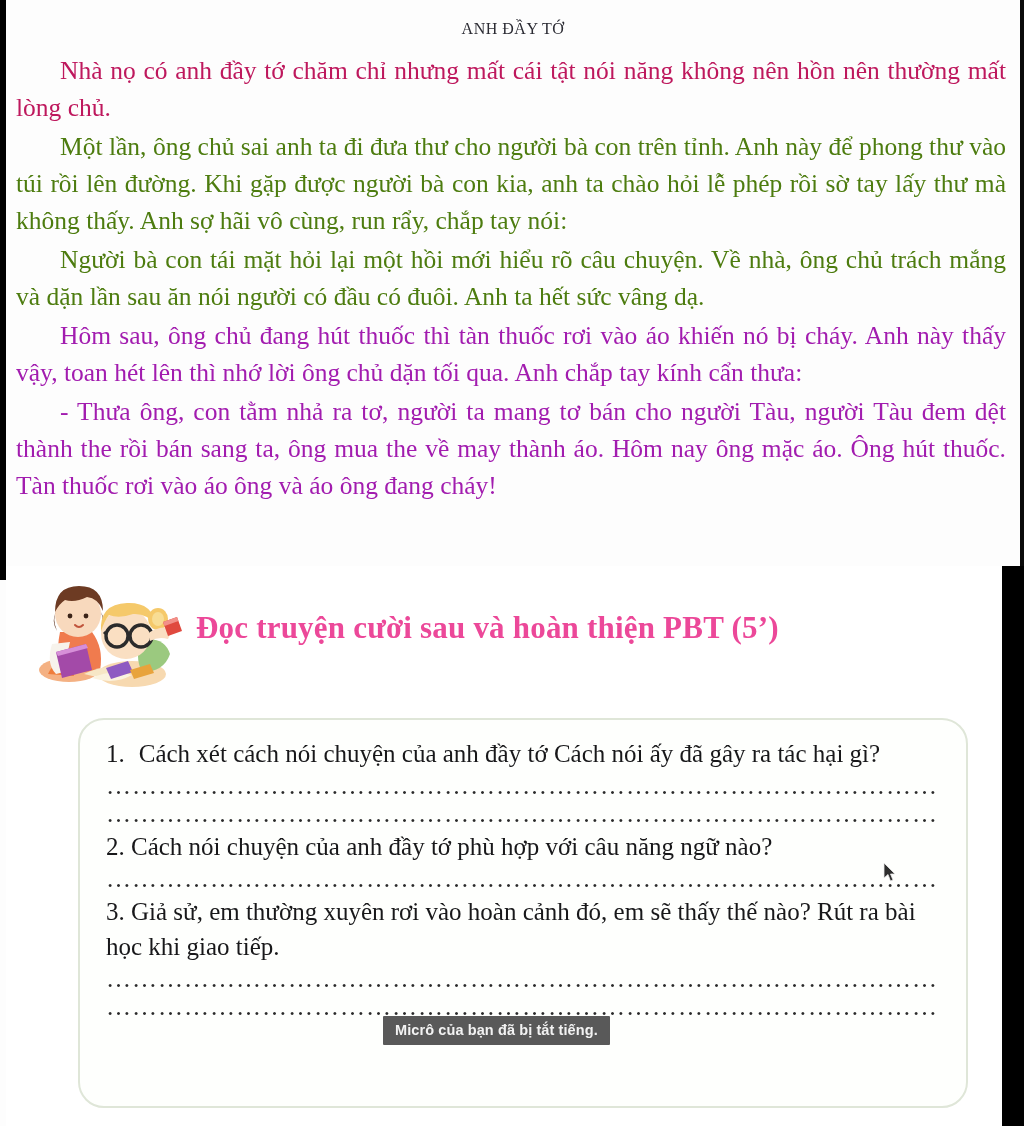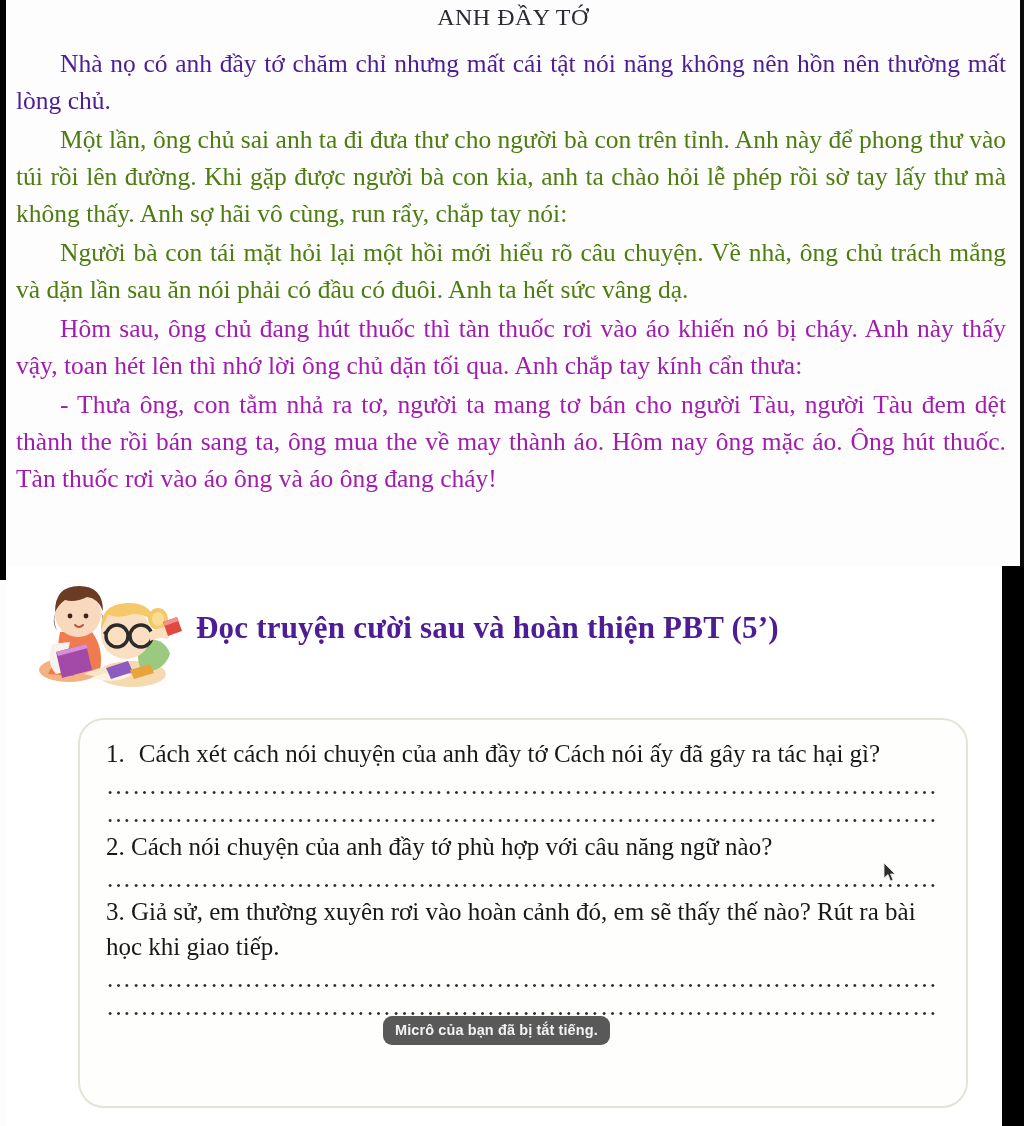--- a/index.html
+++ b/index.html
@@ -43,39 +43,39 @@
   
   .doc {
     position: absolute;
     left: 6px; top: 0;
     width: 1014px;
     padding: 0;
   }
 
   .doc-title {
     text-align: center;
-    font-size: 24px;
+    font-size: 16px;
     letter-spacing: 0.5px;
     color: #2b2b33;
     font-weight: 400;
-    margin: 4px 0 14px 0;
+    margin: 20px 0 14px 0;
     font-family: "Liberation Serif", "DejaVu Serif", serif;
   }
 
   .para {
     font-size: 25.5px;
     line-height: 37px;
     text-align: justify;
     text-justify: inter-word;
     margin: 0 0 2px 0;
     padding: 0 14px 0 10px;
     text-indent: 44px;
     color: #1c1c1c;
   }
-  .para.purple { color: #4c1d95; }
+  .para.purple { color: #be185d; }
   .para.blue   { color: #a21caf; }
   .para.black  { color: #4d7c0f; }
   .para.dash   { text-indent: 44px; }
 
   
   .activity {
     position: absolute;
     left: 6px;
     top: 566px;
     width: 994px;
@@ -93,21 +93,21 @@
     left: 16px; top: 8px;
     width: 162px; height: 120px;
   }
 
   .activity-title {
     position: absolute;
     left: 190px;
     top: 44px;
     font-size: 31px;
     font-weight: bold;
-    color: #4c1d95;
+    color: #ec4899;
     letter-spacing: 0.2px;
     white-space: nowrap;
     font-family: "Liberation Serif", "DejaVu Serif", serif;
   }
 
   .qbox {
     position: absolute;
     left: 72px;
     top: 152px;
     width: 890px;
@@ -146,21 +146,21 @@
   .mic-tooltip {
     position: absolute;
     left: 383px;
     top: 1016px;
     background: #595959;
     color: #f2f2f2;
     font-family: "Liberation Sans", sans-serif;
     font-size: 14.5px;
     font-weight: bold;
     padding: 6px 12px 7px 12px;
-    border-radius: 9px;
+    border-radius: 1px;
     white-space: nowrap;
     letter-spacing: 0.1px;
     z-index: 40;
   }
 
   
   .cursor-artifact {
     position: absolute;
     left: 882px;
     top: 862px;
@@ -178,21 +178,21 @@
   <div class="edge-left"></div>
   <div class="edge-right-top"></div>
   <div class="edge-right-gap"></div>
   <div class="edge-right-bottom"></div>
 
   <div class="doc">
     <div class="doc-title">ANH ĐẦY TỚ</div>
 
     <p class="para purple">Nhà nọ có anh đầy tớ chăm chỉ nhưng mất cái tật nói năng không nên hồn nên thường mất lòng chủ.</p>
     <p class="para black">Một lần, ông chủ sai anh ta đi đưa thư cho người bà con trên tỉnh. Anh này để phong thư vào túi rồi lên đường. Khi gặp được người bà con kia, anh ta chào hỏi lễ phép rồi sờ tay lấy thư mà không thấy. Anh sợ hãi vô cùng, run rẩy, chắp tay nói:</p>
-    <p class="para black">Người bà con tái mặt hỏi lại một hồi mới hiểu rõ câu chuyện. Về nhà, ông chủ trách mắng và dặn lần sau ăn nói phải có đầu có đuôi. Anh ta hết sức vâng dạ.</p>
+    <p class="para black">Người bà con tái mặt hỏi lại một hồi mới hiểu rõ câu chuyện. Về nhà, ông chủ trách mắng và dặn lần sau ăn nói người có đầu có đuôi. Anh ta hết sức vâng dạ.</p>
     <p class="para blue">Hôm sau, ông chủ đang hút thuốc thì tàn thuốc rơi vào áo khiến nó bị cháy. Anh này thấy vậy, toan hét lên thì nhớ lời ông chủ dặn tối qua. Anh chắp tay kính cẩn thưa:</p>
     <p class="para blue dash">- Thưa ông, con tằm nhả ra tơ, người ta mang tơ bán cho người Tàu, người Tàu đem dệt thành the rồi bán sang ta, ông mua the về may thành áo. Hôm nay ông mặc áo. Ông hút thuốc. Tàn thuốc rơi vào áo ông và áo ông đang cháy!</p>
   </div>
 
   <div class="activity">
 
     <div class="activity-head">
 
       <svg class="kids-illus" viewBox="0 0 162 120">
 

